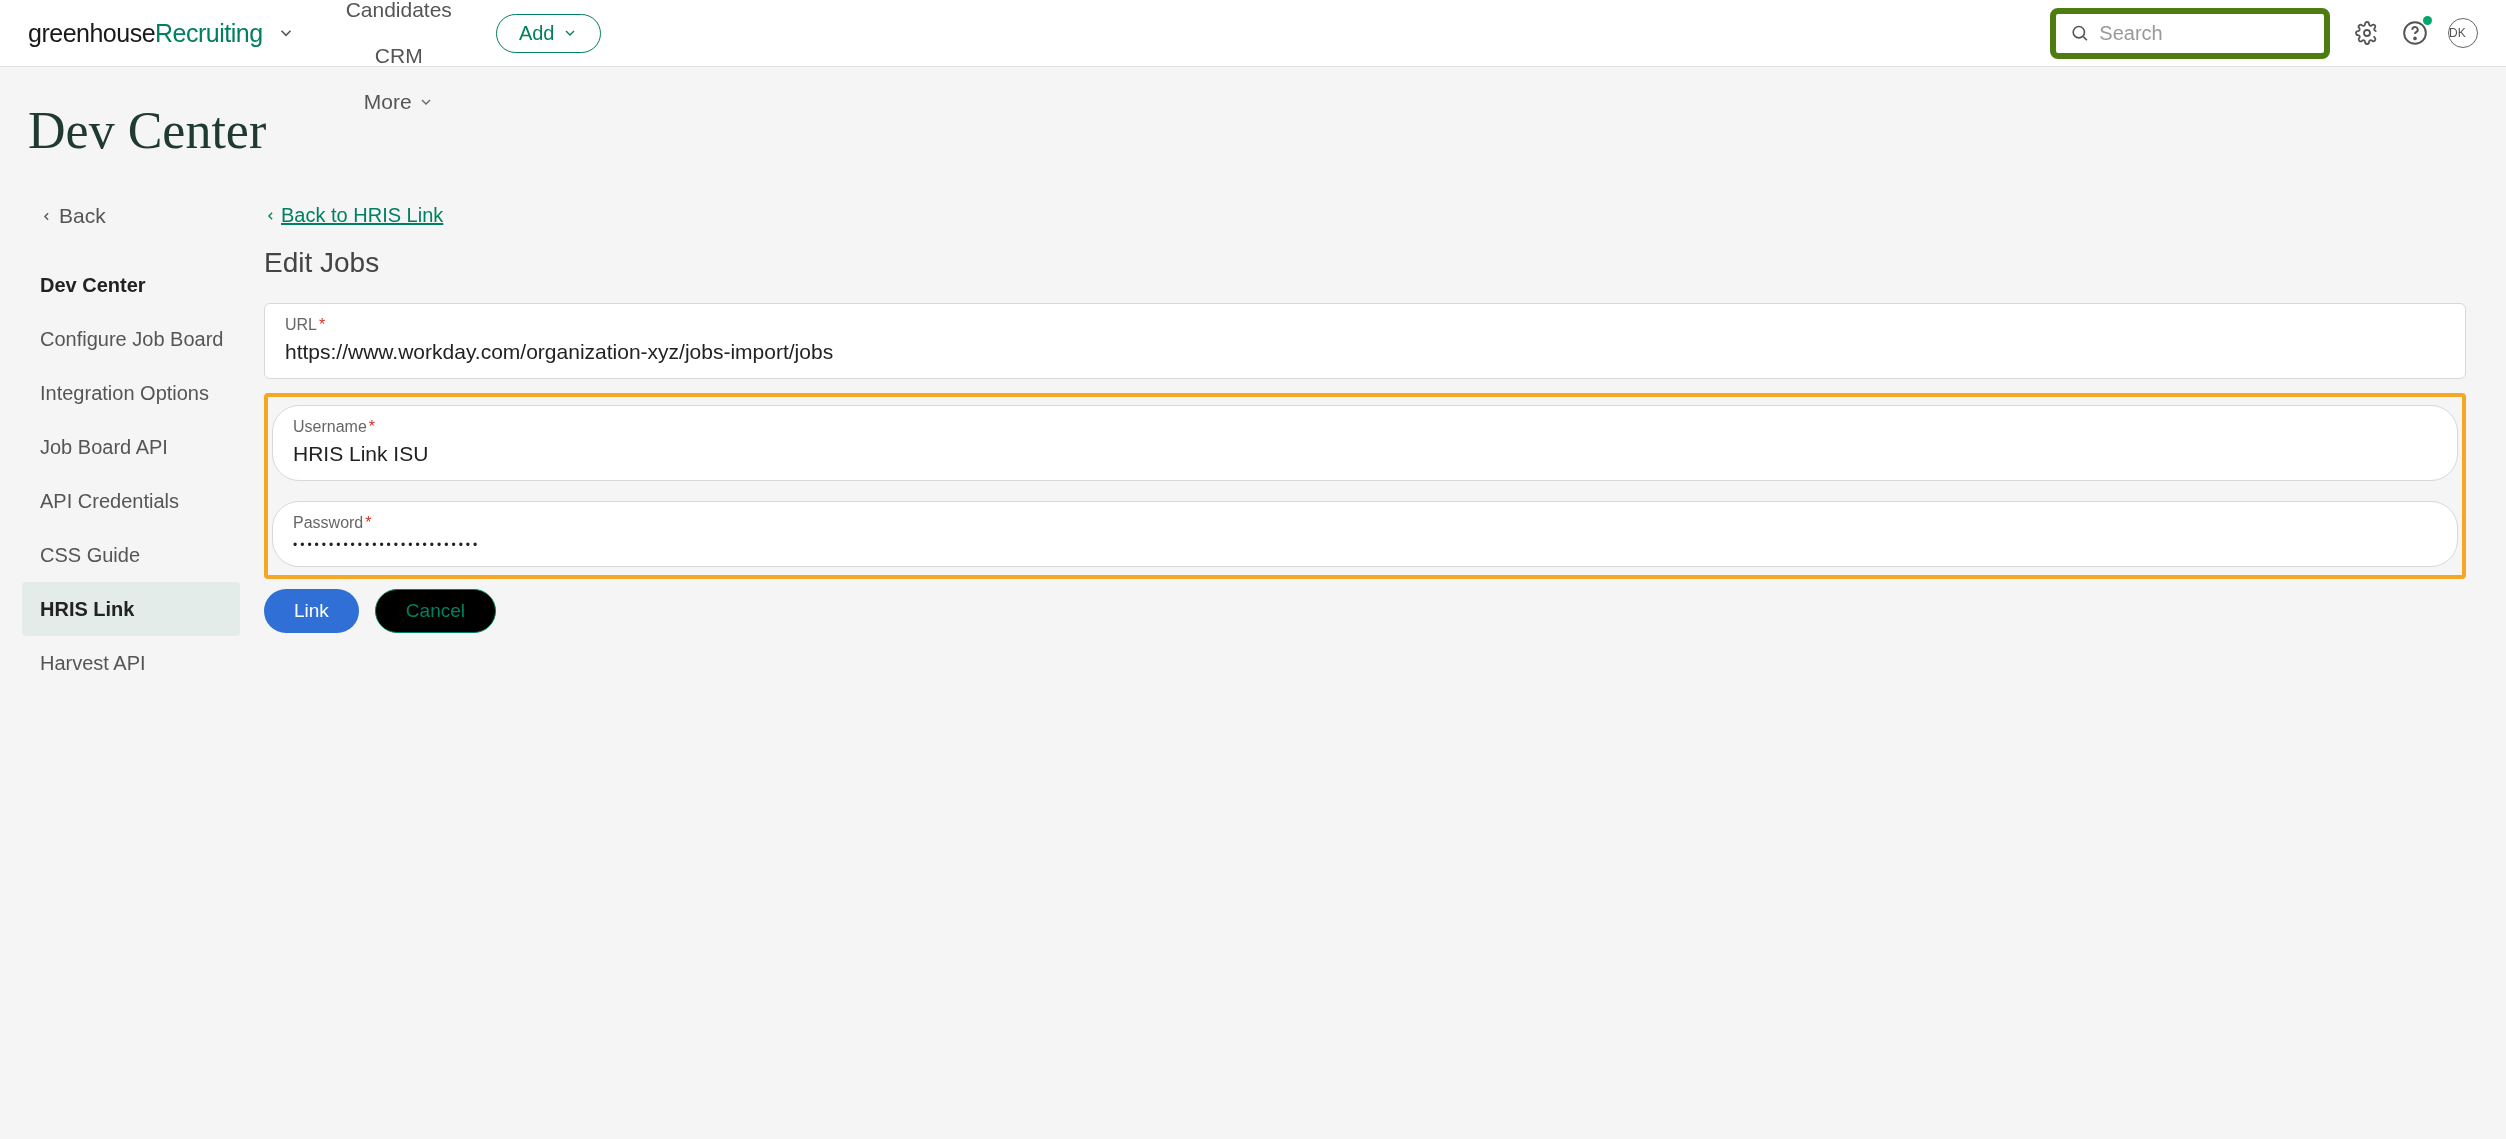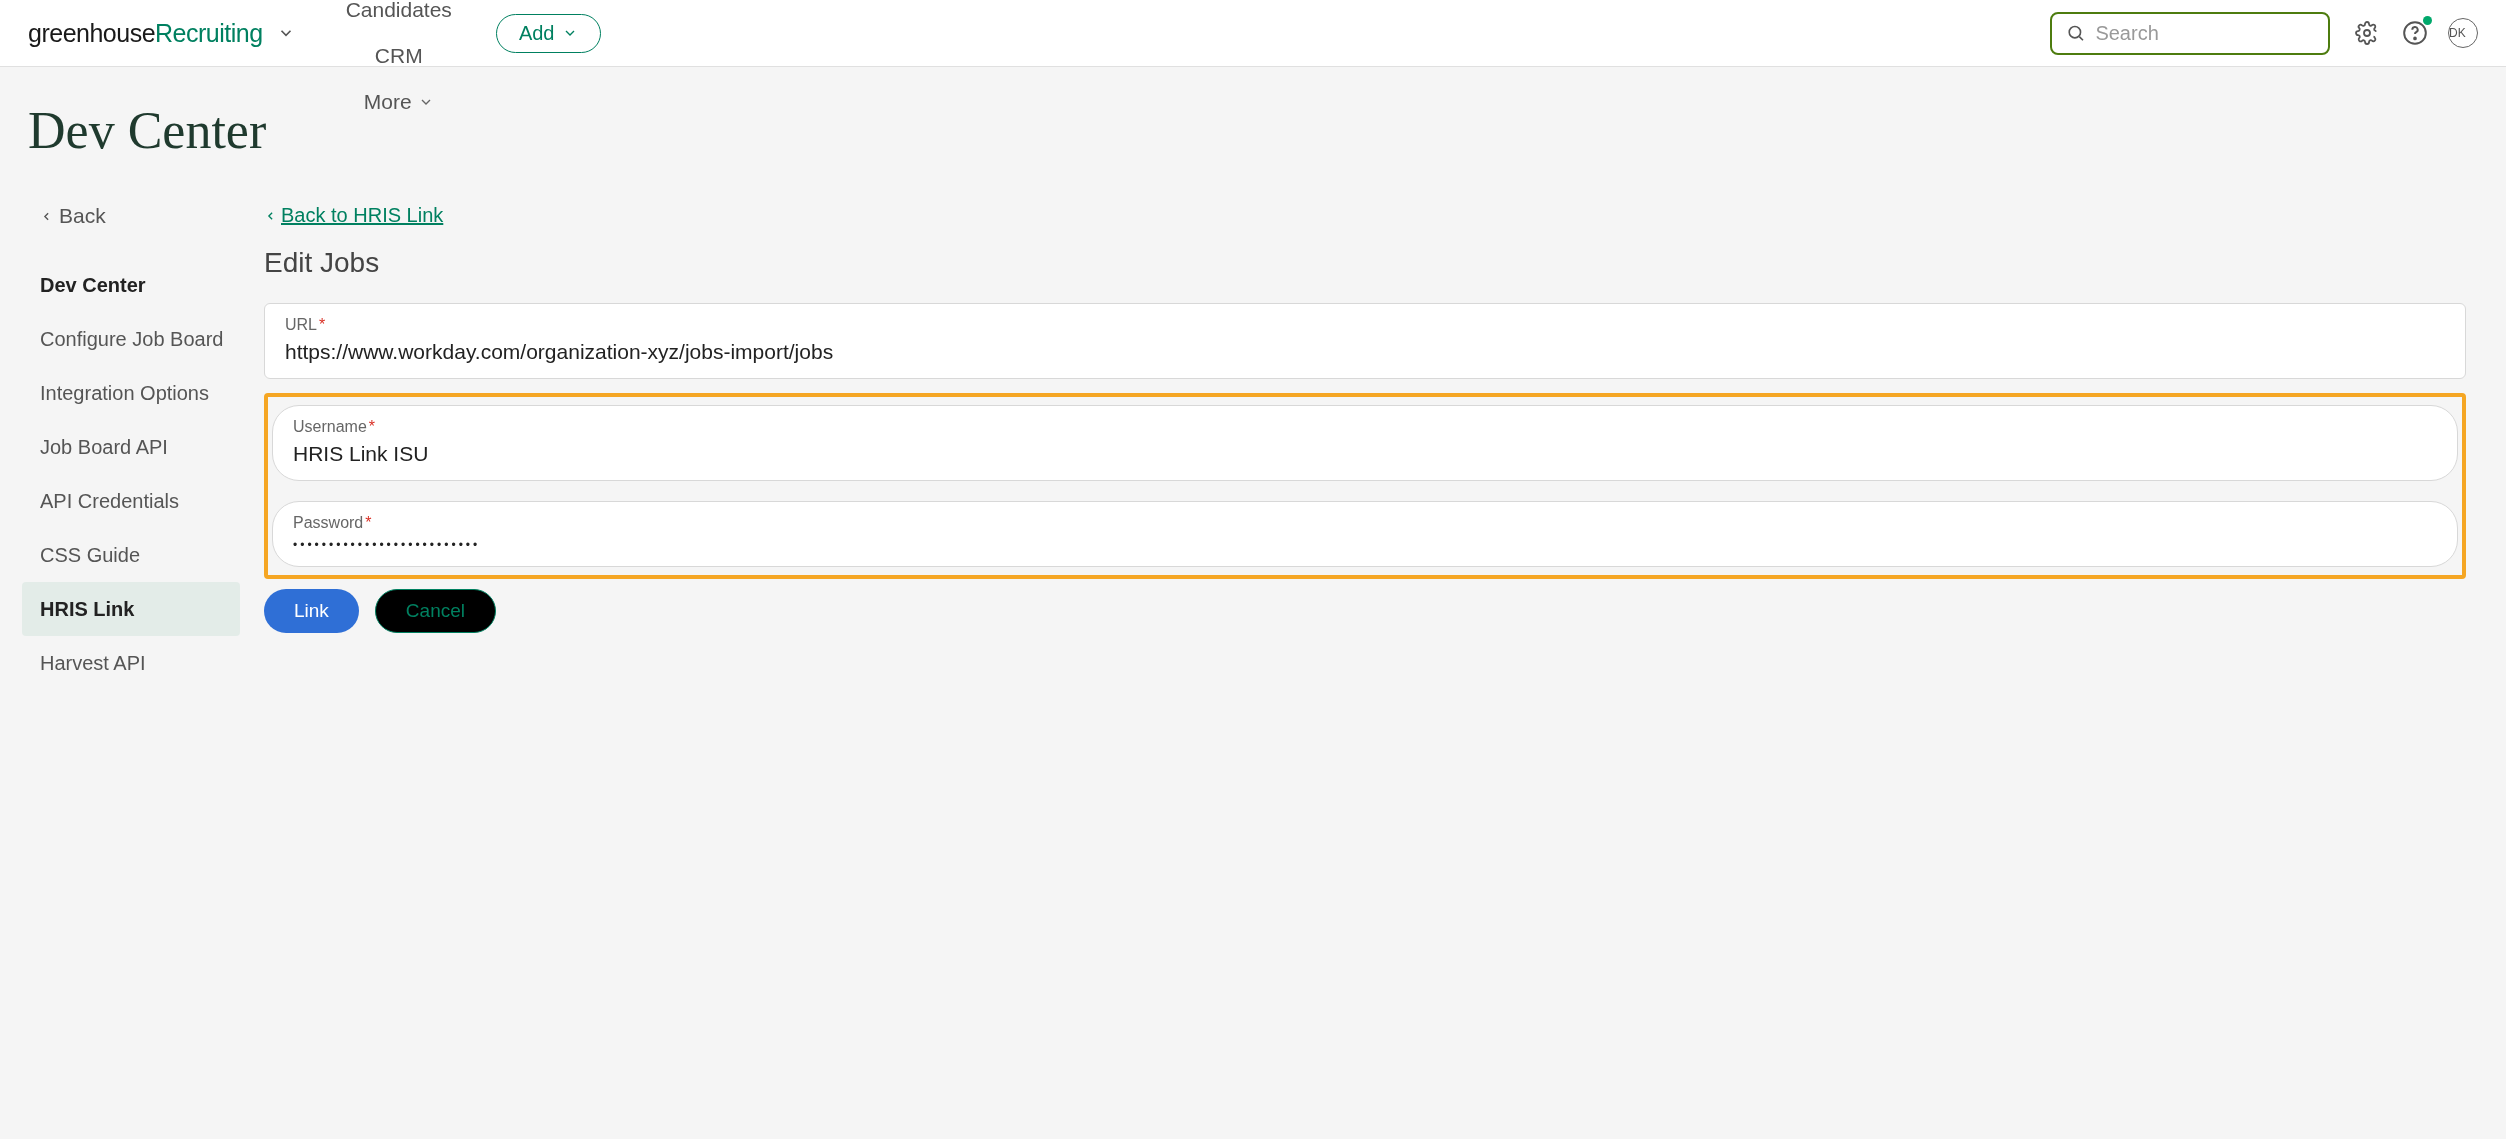--- a/index.html
+++ b/index.html
@@ -60,21 +60,21 @@
       padding: 7px 22px;
       font-size: 20px;
       margin-left: 44px;
       cursor: pointer;
     }
 
     .spacer { flex: 1; }
 
     .search-box {
       display: flex;
-      border: 2px solid #4d7c0f;
+      border: 6px solid #4d7c0f;
       border-radius: 8px;
       padding: 8px 14px;
       width: 280px;
       gap: 10px;
     }
     .search-box input {
       border: none;
       outline: none;
       font-size: 20px;
       color: #888;

